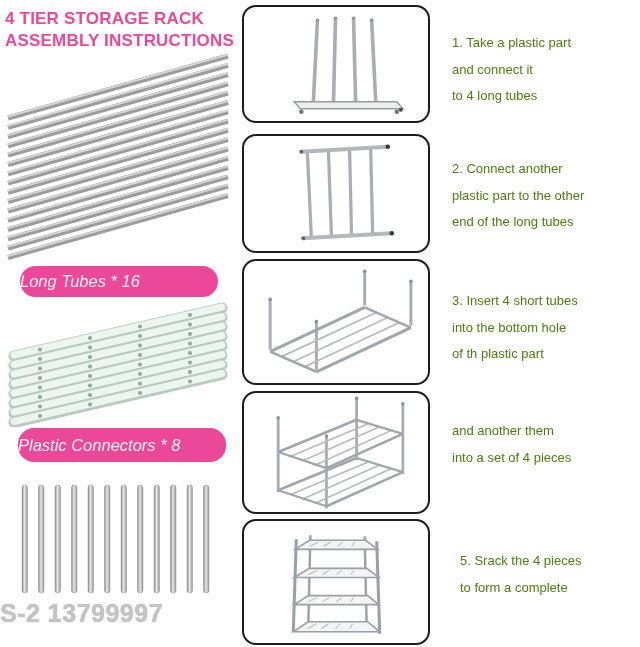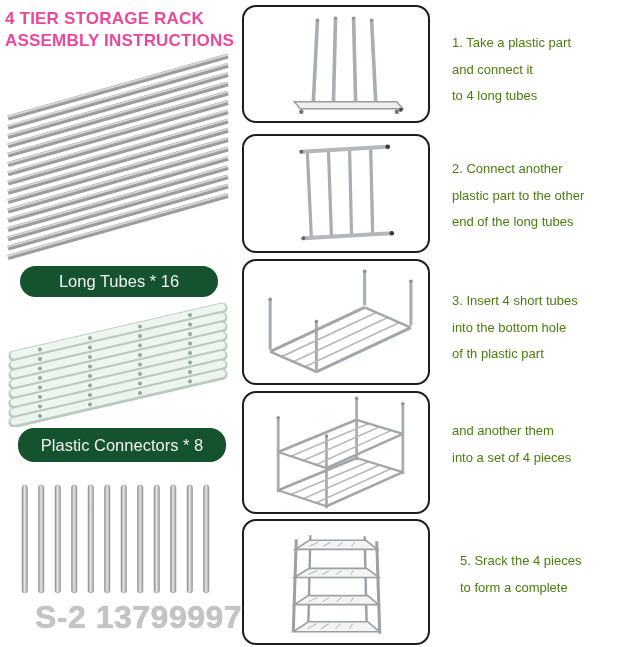--- a/index.html
+++ b/index.html
@@ -9,30 +9,30 @@
   }
   .title {
     position:absolute; left:5px; top:8px; width:232px; text-align:left;
     font-weight:700; font-size:17px; line-height:22px; color:#ec4899; letter-spacing:.2px;
   }
   .part-img { position:absolute; }
   .img-long   { left:0;  top:52px;  width:235px; height:210px; }
   .img-conn   { left:0;  top:302px; width:235px; height:125px; }
   .img-short  { left:0;  top:482px; width:235px; height:114px; }
   .badge {
-    position:absolute; background:#14532d; color:#f3f3f3; border-radius:16px;
-    text-align:center; font-size:16.5px; z-index:2;
+    position:absolute; background:#ec4899; color:#f3f3f3; border-radius:16px;
+    text-align:left; font-size:16.5px; z-index:2;font-style:italic;
   }
   .badge-long    { left:20px; top:266px; width:198px; height:31px; line-height:31px; }
   .badge-plastic { left:18px; top:428px; width:208px; height:34px; line-height:34px; }
   .badge-short   { left:22px; top:606px; width:196px; height:14px; line-height:30px;margin-top:46px; }
   .watermark {
     position:absolute; left:0px; top:599px; z-index:6;
-    font-size:32px; font-weight:700; letter-spacing:.5px;
-    color:#bdbdbd; opacity:.88; text-shadow:0 0 1px #8a8a8a; white-space:nowrap;margin-left:35px;
+    font-size:25px; font-weight:700; letter-spacing:.5px;
+    color:#bdbdbd; opacity:.88; text-shadow:0 0 1px #8a8a8a; white-space:nowrap;
   }
   .step-box {
     position:absolute; left:242px; width:188px; box-sizing:border-box;
     border:2.5px solid #1d1d1d; border-radius:14px; background:#ffffff;
   }
   .box1 { top:5px;   height:118px; }
   .box2 { top:134px; height:119px; }
   .box3 { top:259px; height:126px; }
   .box4 { top:391px; height:123px; }
   .box5 { top:519px; height:126px; }

